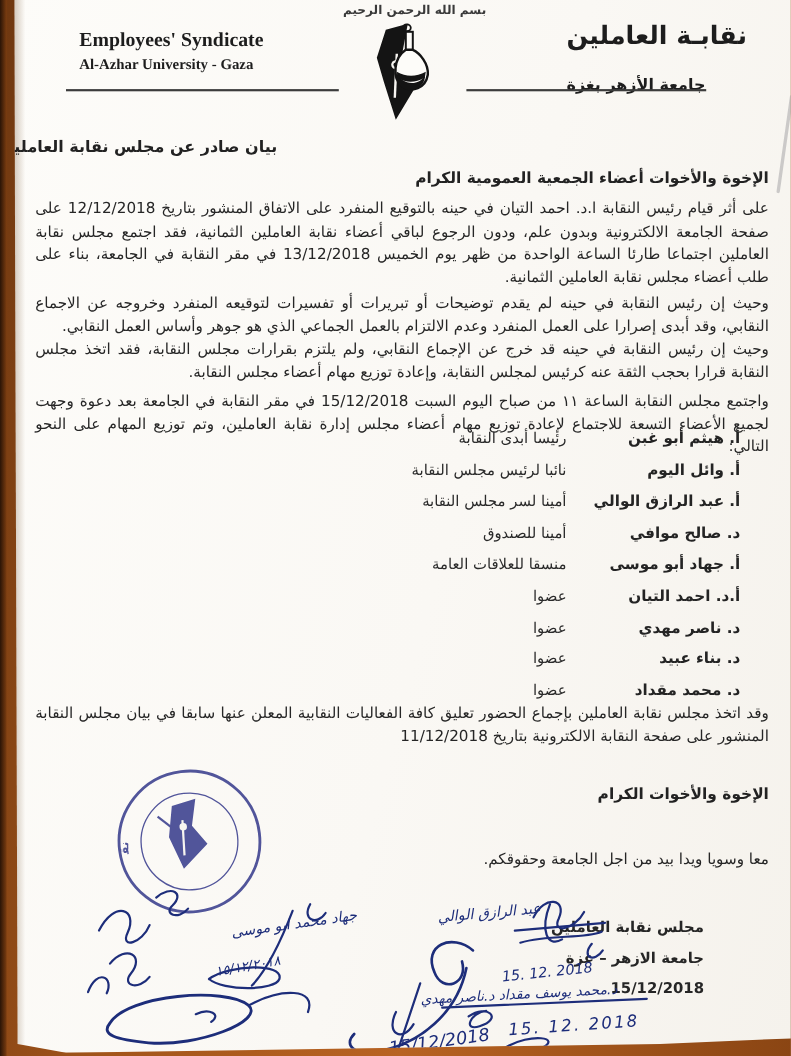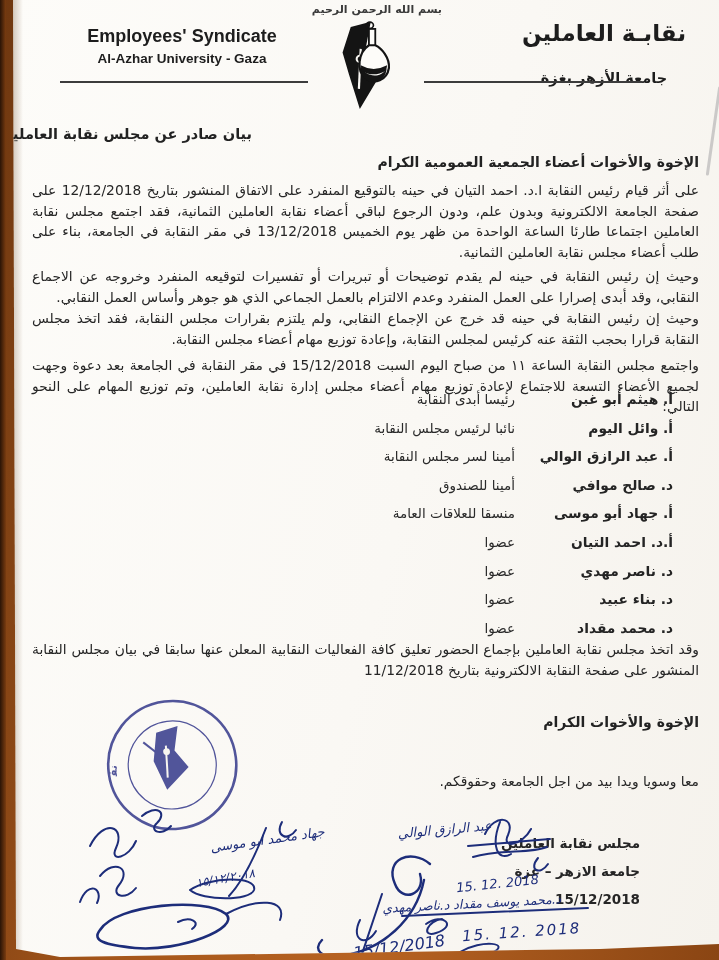--- a/index.html
+++ b/index.html
@@ -18,25 +18,25 @@
     color:#2b2b2b;
   }
   .paper-shade{position:absolute;left:13px;top:0;width:10px;height:100%;
     background:linear-gradient(90deg,rgba(90,50,10,.25),rgba(0,0,0,0));}
   .smudge{position:absolute;right:4px;top:86px;width:3px;height:90px;
     background:rgba(120,120,125,.35);transform:rotate(8deg);border-radius:2px;}
 
   
   .bismillah{position:absolute;top:3px;left:292px;width:150px;text-align:right;
     font-size:11px;font-weight:bold;color:#3a3a3a;letter-spacing:-.5px;}
-  .org-ar{position:absolute;top:20px;right:26px;width:178px;text-align:center;}
+  .org-ar{position:absolute;top:20px;right:26px;width:178px;text-align:left;}
   .org-ar-1{font-size:23px;font-weight:bold;color:#1d1d1d;}
   .org-ar-2{font-size:14.5px;font-weight:bold;margin-top:24px;color:#1d1d1d;}
-  .org-en{position:absolute;top:26px;left:72px;width:220px;text-align:center;
-    font-family:Liberation Sans, sans-serif;direction:ltr;color:#1d1d1d;}
+  .org-en{position:absolute;top:26px;left:72px;width:220px;
+    font-family:Liberation Serif, serif;direction:ltr;color:#1d1d1d;}
   .org-en-1{font-size:18px;font-weight:bold;}
   .org-en-2{font-size:13.5px;font-weight:bold;margin-top:4px;}
   .logo{position:absolute;top:18px;left:312px;width:112px;height:100px;}
   .rule{position:absolute;top:81px;height:2px;background:#3c3c3c;}
   .rule-left{left:60px;width:248px;}
   .rule-right{left:424px;width:218px;}
 
   
   .doc-title{position:absolute;top:126px;left:0;right:64px;text-align:left;
     font-size:14.5px;font-weight:bold;color:#222;}

